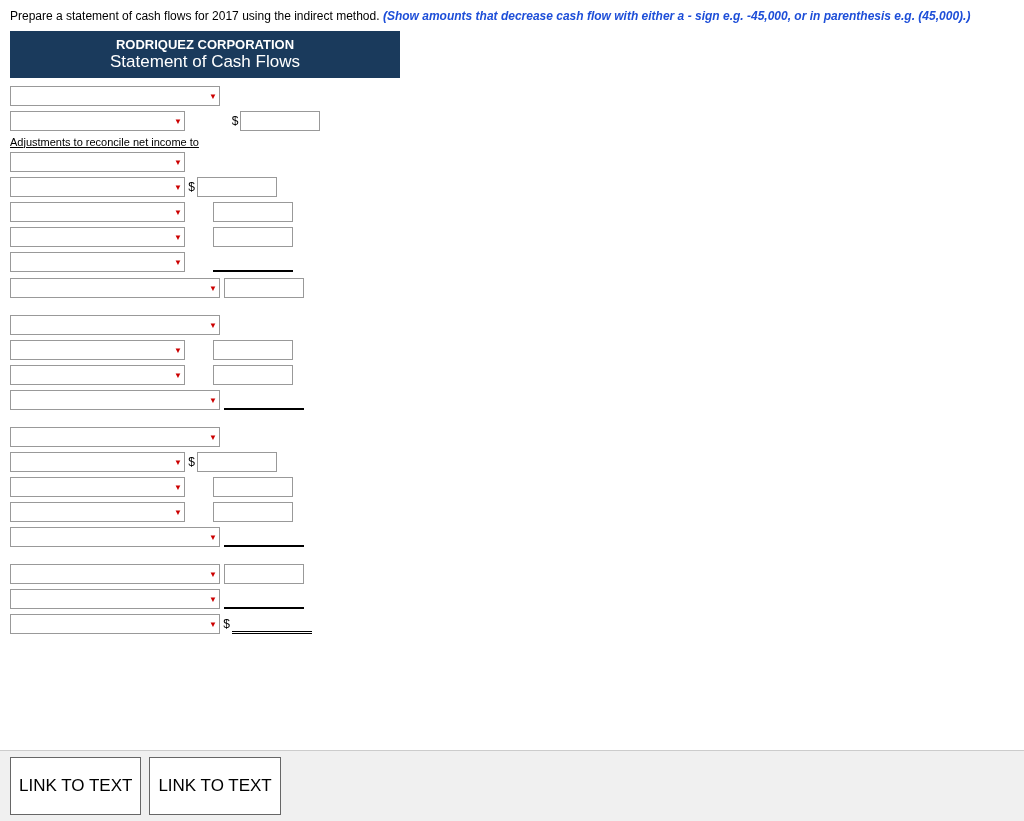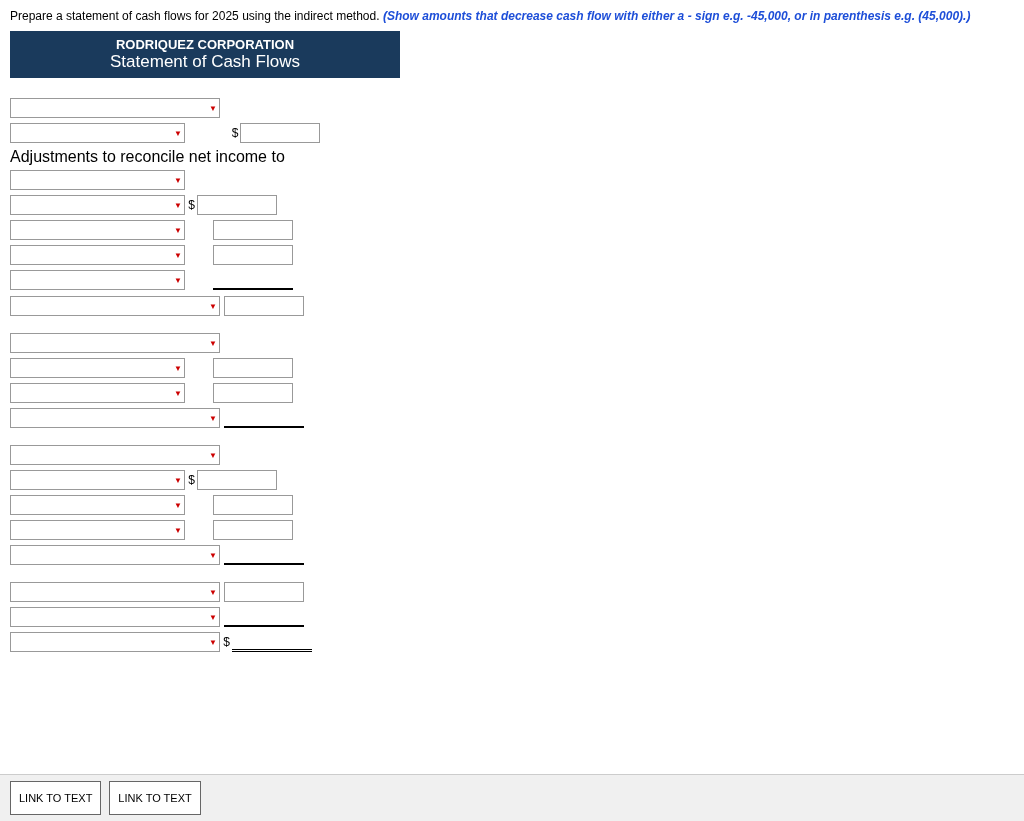--- a/index.html
+++ b/index.html
@@ -23,21 +23,21 @@
     .top-instruction .red-bold {
       color: #1d4ed8;
       font-weight: bold;
       font-style: italic;
     }
     .corp-header {
       background-color: #1a3a5c;
       color: #fff;
       text-align: center;
       padding: 6px 10px;
-      margin: 0 10px 20px 10px;
+      margin: 0 10px 8px 10px;
       width: 390px;
     }
     .corp-header .corp-name {
       font-weight: bold;
       font-size: 13px;
     }
     .corp-header .corp-subtitle {
       font-size: 17px;
     }
     .form-area {
@@ -80,23 +80,24 @@
       border: 1px solid #999;
       height: 20px;
       font-size: 11px;
       padding: 0 4px;
     }
     .dollar-sign {
       margin-right: 2px;
       font-size: 12px;
     }
     .adj-label {
-      font-size: 16px;
+      font-size: 11px;
       margin-bottom: 4px;
       margin-top: 2px;
+      text-decoration: underline;
     }
     .underline-input {
       border: none;
       border-bottom: 2px solid #000;
       height: 20px;
       font-size: 11px;
       padding: 0 4px;
       outline: none;
     }
     .section-spacer {
@@ -110,35 +111,35 @@
       background: #f0f0f0;
       border-top: 1px solid #ccc;
       padding: 6px 10px;
       display: flex;
       gap: 8px;
       z-index: 100;
     }
     .link-btn {
       background: #fff;
       border: 1px solid #666;
-      padding: 10px 8px;
-      font-size: 11px;
+      padding: 18px 8px;
+      font-size: 17px;
       cursor: pointer;
       color: #000;
     }
     
     .wide-select { width: 210px; }
     .medium-select { width: 175px; }
     .narrow-input { width: 80px; }
   </style>
 </head>
 <body>
 
 <div class="top-instruction">
-  <span class="normal-text">Prepare a statement of cash flows for 2025 using the indirect method.</span>
+  <span class="normal-text">Prepare a statement of cash flows for 2017 using the indirect method.</span>
   <span class="red-bold">(Show amounts that decrease cash flow with either a - sign e.g. -45,000, or in parenthesis e.g. (45,000).)</span>
 </div>
 
 <div class="corp-header">
   <div class="corp-name">RODRIQUEZ CORPORATION</div>
   <div class="corp-subtitle">Statement of Cash Flows</div>
 </div>
 
 <div class="form-area">
 

